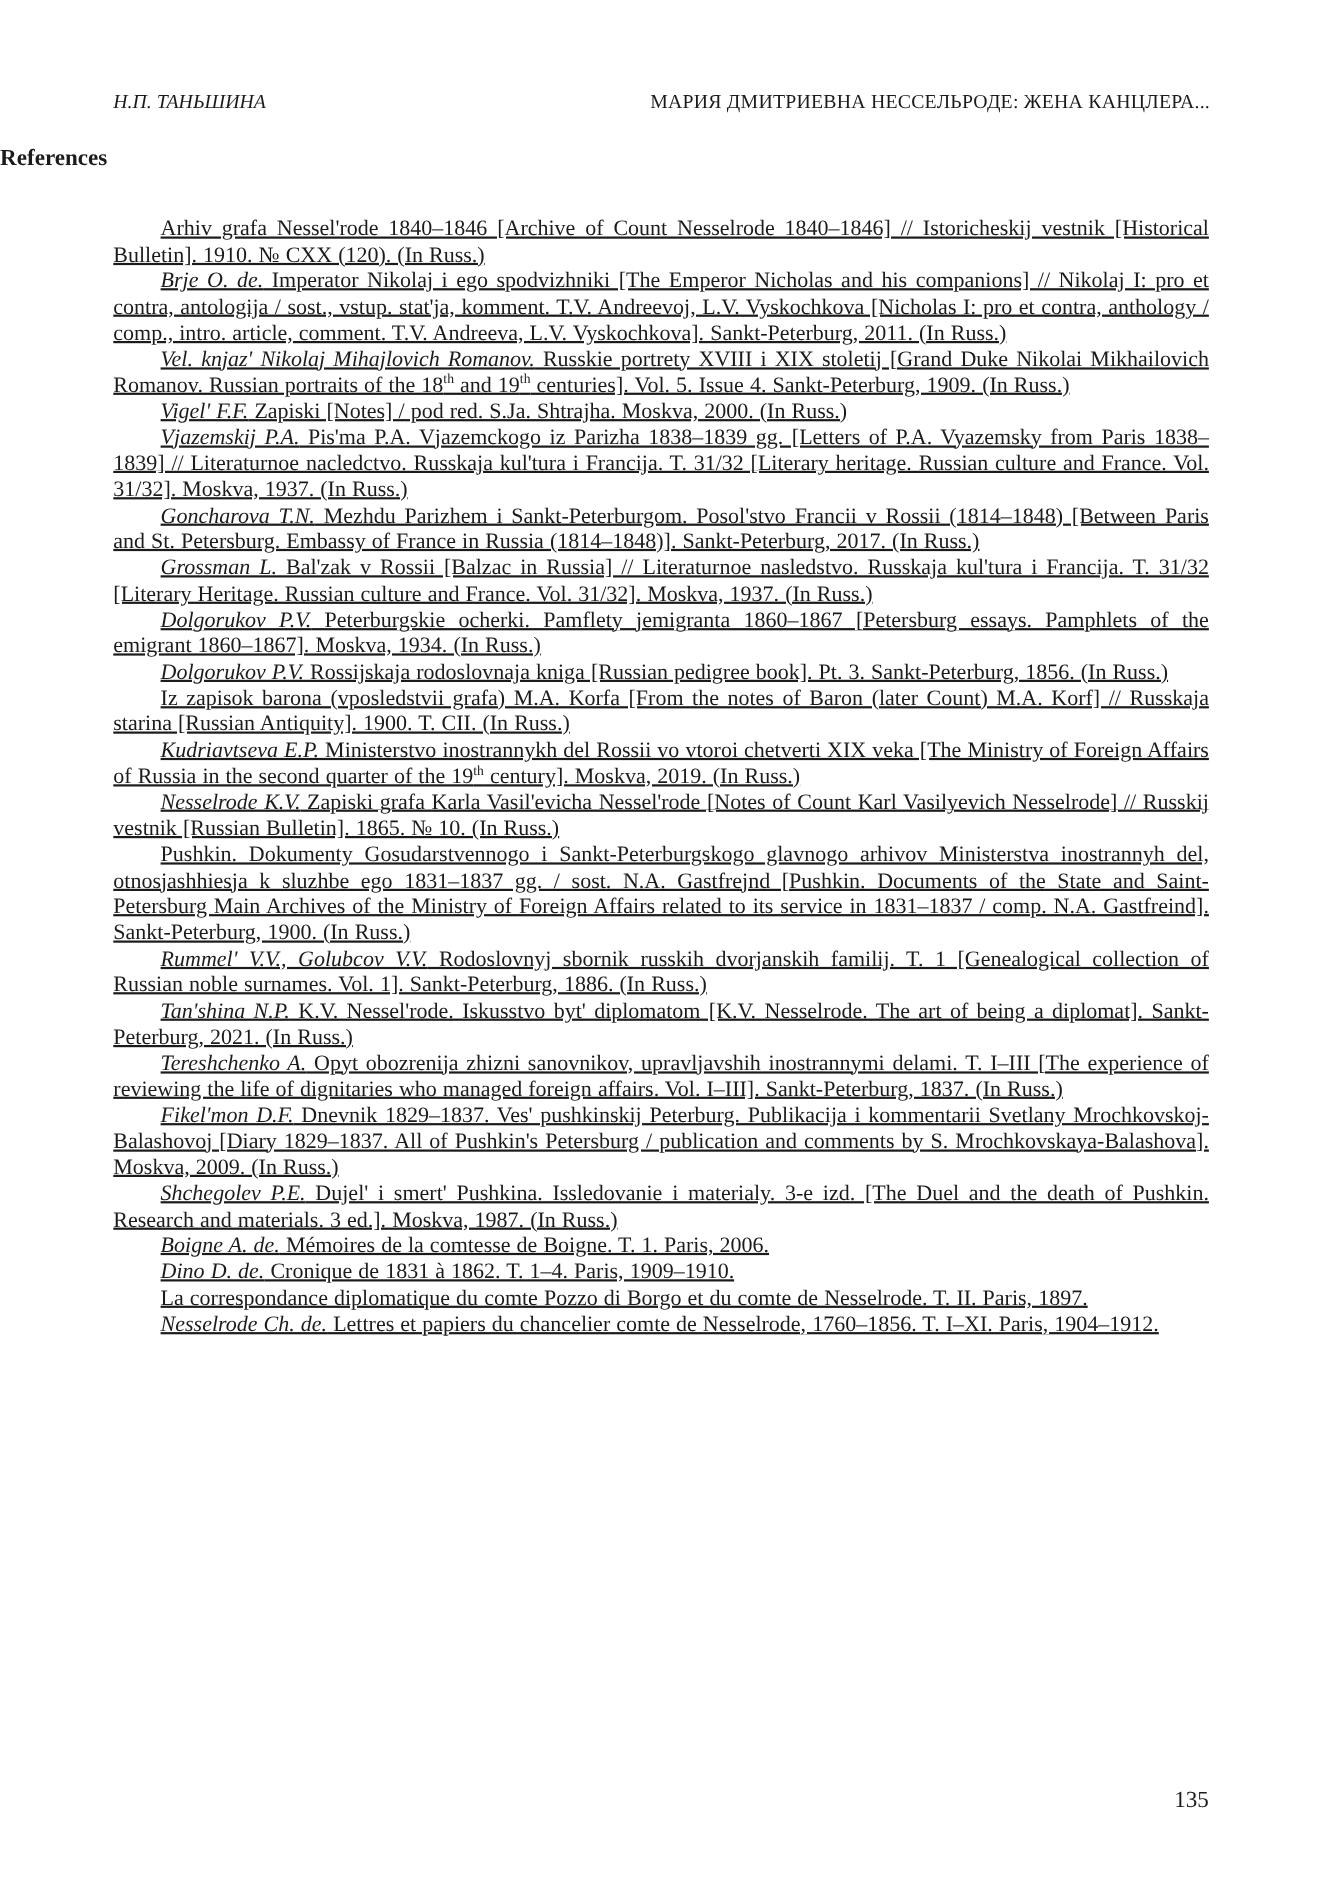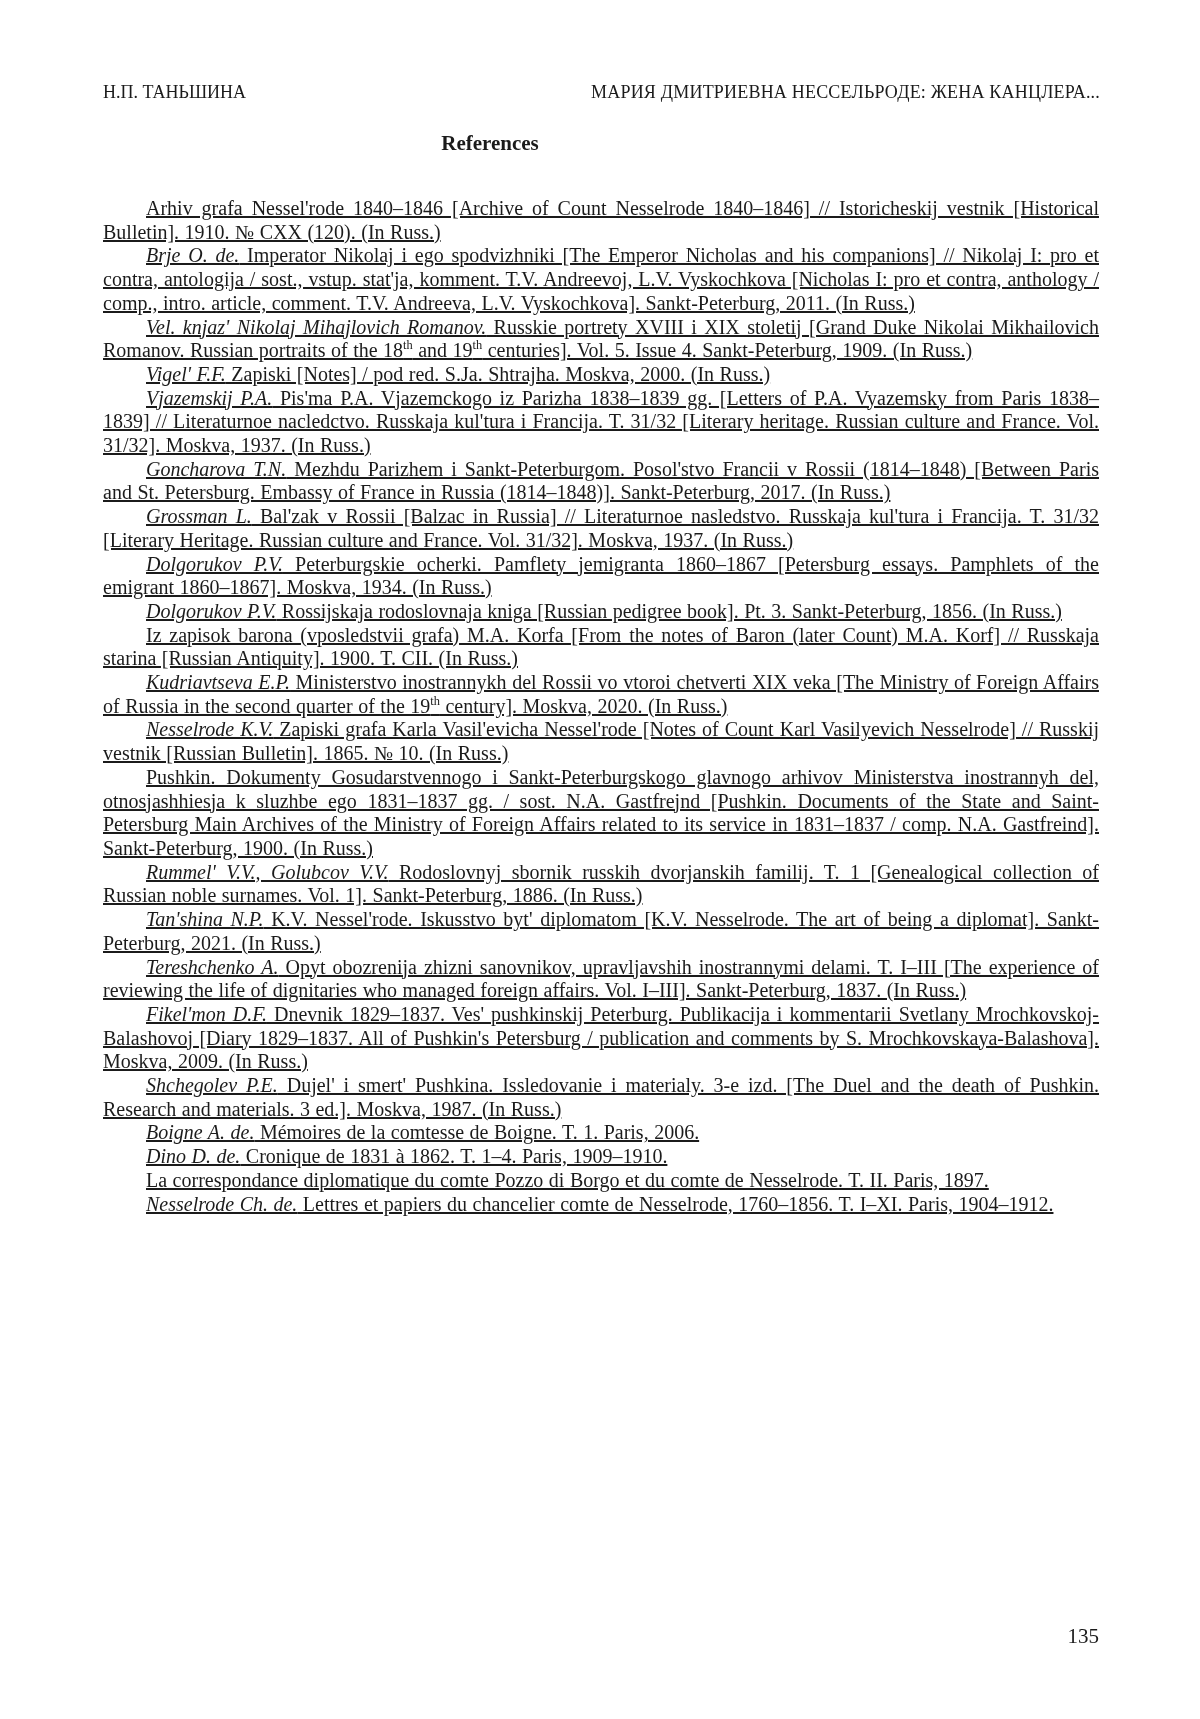--- a/index.html
+++ b/index.html
@@ -21,30 +21,31 @@
     top: 82px;
     left: 103px;
     right: 100px;
     display: flex;
     justify-content: space-between;
     align-items: baseline;
     font-size: 18px;
     white-space: nowrap;
   }
   .running-header .author {
+    font-style: italic;
   }
   .running-header .title {
     letter-spacing: 0.2px;
   }
   .section-title {
     position: absolute;
     top: 131px;
     left: 0;
     width: 980px;
-    text-align: center;
+    text-align: left;
     font-size: 21px;
     font-weight: 700;
     margin: 0;
   }
   .references {
     position: absolute;
     top: 197px;
     left: 103px;
     width: 996px;
   }
@@ -88,21 +89,21 @@
       <p class="ref"><span>Arhiv grafa Nessel'rode 1840–1846 [Archive of Count Nesselrode 1840–1846] // Istoricheskij vestnik [Historical Bulletin]. 1910. № CXX (120). (In Russ.)</span></p>
       <p class="ref"><span class="it">Brje O. de.</span><span> Imperator Nikolaj i ego spodvizhniki [The Emperor Nicholas and his companions] // Nikolaj I: pro et contra, antologija / sost., vstup. stat'ja, komment. T.V. Andreevoj, L.V. Vyskochkova [Nicholas I: pro et contra, anthology / comp., intro. article, comment. T.V. Andreeva, L.V. Vyskochkova]. Sankt-Peterburg, 2011. (In Russ.)</span></p>
       <p class="ref"><span class="it">Vel. knjaz' Nikolaj Mihajlovich Romanov.</span><span> Russkie portrety XVIII i XIX stoletij [Grand Duke Nikolai Mikhailovich Romanov. Russian portraits of the 18</span><sup>th</sup><span> and 19</span><sup>th</sup><span> centuries]. Vol. 5. Issue 4. Sankt-Peterburg, 1909. (In Russ.)</span></p>
       <p class="ref"><span class="it">Vigel' F.F.</span><span> Zapiski [Notes] / pod red. S.Ja. Shtrajha. Moskva, 2000. (In Russ.)</span></p>
       <p class="ref"><span class="it">Vjazemskij P.A.</span><span> Pis'ma P.A. Vjazemckogo iz Parizha 1838–1839 gg. [Letters of P.A. Vyazemsky from Paris 1838–1839] // Literaturnoe nacledctvo. Russkaja kul'tura i Francija. T. 31/32 [Literary heritage. Russian culture and France. Vol. 31/32]. Moskva, 1937. (In Russ.)</span></p>
       <p class="ref"><span class="it">Goncharova T.N.</span><span> Mezhdu Parizhem i Sankt-Peterburgom. Posol'stvo Francii v Rossii (1814–1848) [Between Paris and St. Petersburg. Embassy of France in Russia (1814–1848)]. Sankt-Peterburg, 2017. (In Russ.)</span></p>
       <p class="ref"><span class="it">Grossman L.</span><span> Bal'zak v Rossii [Balzac in Russia] // Literaturnoe nasledstvo. Russkaja kul'tura i Francija. T. 31/32 [Literary Heritage. Russian culture and France. Vol. 31/32]. Moskva, 1937. (In Russ.)</span></p>
       <p class="ref"><span class="it">Dolgorukov P.V.</span><span> Peterburgskie ocherki. Pamflety jemigranta 1860–1867 [Petersburg essays. Pamphlets of the emigrant 1860–1867]. Moskva, 1934. (In Russ.)</span></p>
       <p class="ref"><span class="it">Dolgorukov P.V.</span><span> Rossijskaja rodoslovnaja kniga [Russian pedigree book]. Pt. 3. Sankt-Peterburg, 1856. (In Russ.)</span></p>
       <p class="ref"><span>Iz zapisok barona (vposledstvii grafa) M.A. Korfa [From the notes of Baron (later Count) M.A. Korf] // Russkaja starina [Russian Antiquity]. 1900. T. CII. (In Russ.)</span></p>
-      <p class="ref"><span class="it">Kudriavtseva E.P.</span><span> Ministerstvo inostrannykh del Rossii vo vtoroi chetverti XIX veka [The Ministry of Foreign Affairs of Russia in the second quarter of the 19</span><sup>th</sup><span> century]. Moskva, 2020. (In Russ.)</span></p>
+      <p class="ref"><span class="it">Kudriavtseva E.P.</span><span> Ministerstvo inostrannykh del Rossii vo vtoroi chetverti XIX veka [The Ministry of Foreign Affairs of Russia in the second quarter of the 19</span><sup>th</sup><span> century]. Moskva, 2019. (In Russ.)</span></p>
       <p class="ref"><span class="it">Nesselrode K.V.</span><span> Zapiski grafa Karla Vasil'evicha Nessel'rode [Notes of Count Karl Vasilyevich Nesselrode] // Russkij vestnik [Russian Bulletin]. 1865. № 10. (In Russ.)</span></p>
       <p class="ref"><span>Pushkin. Dokumenty Gosudarstvennogo i Sankt-Peterburgskogo glavnogo arhivov Ministerstva inostrannyh del, otnosjashhiesja k sluzhbe ego 1831–1837 gg. / sost. N.A. Gastfrejnd [Pushkin. Documents of the State and Saint-Petersburg Main Archives of the Ministry of Foreign Affairs related to its service in 1831–1837 / comp. N.A. Gastfreind]. Sankt-Peterburg, 1900. (In Russ.)</span></p>
       <p class="ref"><span class="it">Rummel' V.V., Golubcov V.V.</span><span> Rodoslovnyj sbornik russkih dvorjanskih familij. T. 1 [Genealogical collection of Russian noble surnames. Vol. 1]. Sankt-Peterburg, 1886. (In Russ.)</span></p>
       <p class="ref"><span class="it">Tan'shina N.P.</span><span> K.V. Nessel'rode. Iskusstvo byt' diplomatom [K.V. Nesselrode. The art of being a diplomat]. Sankt-Peterburg, 2021. (In Russ.)</span></p>
       <p class="ref"><span class="it">Tereshchenko A.</span><span> Opyt obozrenija zhizni sanovnikov, upravljavshih inostrannymi delami. T. I–III [The experience of reviewing the life of dignitaries who managed foreign affairs. Vol. I–III]. Sankt-Peterburg, 1837. (In Russ.)</span></p>
       <p class="ref"><span class="it">Fikel'mon D.F.</span><span> Dnevnik 1829–1837. Ves' pushkinskij Peterburg. Publikacija i kommentarii Svetlany Mrochkovskoj-Balashovoj [Diary 1829–1837. All of Pushkin's Petersburg / publication and comments by S. Mrochkovskaya-Balashova]. Moskva, 2009. (In Russ.)</span></p>
       <p class="ref"><span class="it">Shchegolev P.E.</span><span> Dujel' i smert' Pushkina. Issledovanie i materialy. 3-e izd. [The Duel and the death of Pushkin. Research and materials. 3 ed.]. Moskva, 1987. (In Russ.)</span></p>
       <p class="ref"><span class="it">Boigne A. de.</span><span> Mémoires de la comtesse de Boigne. T. 1. Paris, 2006.</span></p>
       <p class="ref"><span class="it">Dino D. de.</span><span> Cronique de 1831 à 1862. T. 1–4. Paris, 1909–1910.</span></p>
       <p class="ref"><span>La correspondance diplomatique du comte Pozzo di Borgo et du comte de Nesselrode. T. II. Paris, 1897.</span></p>

